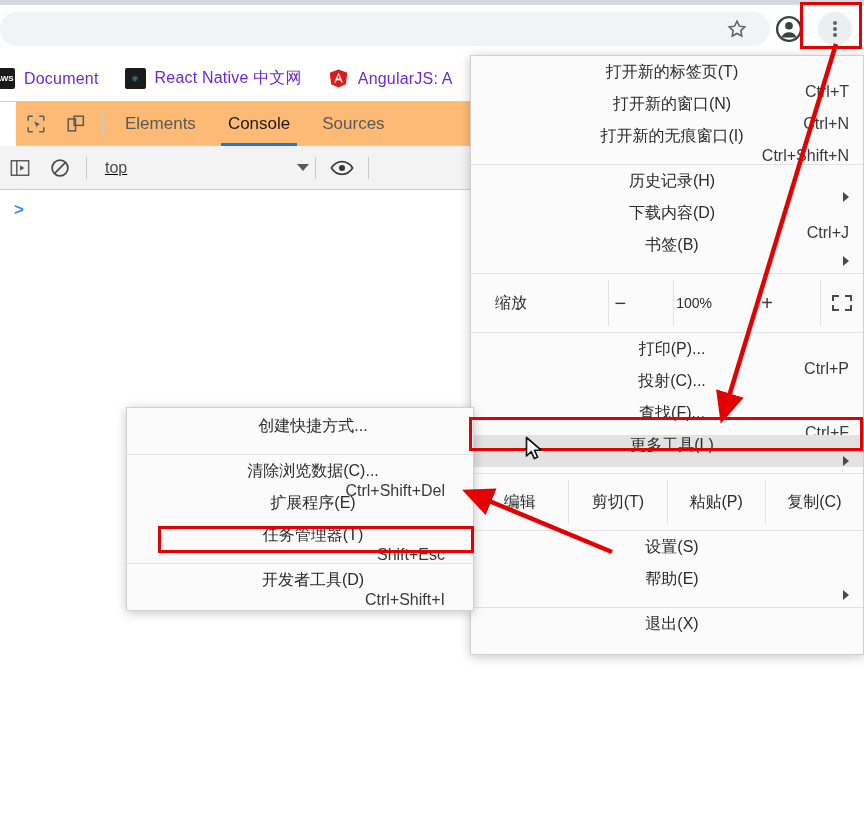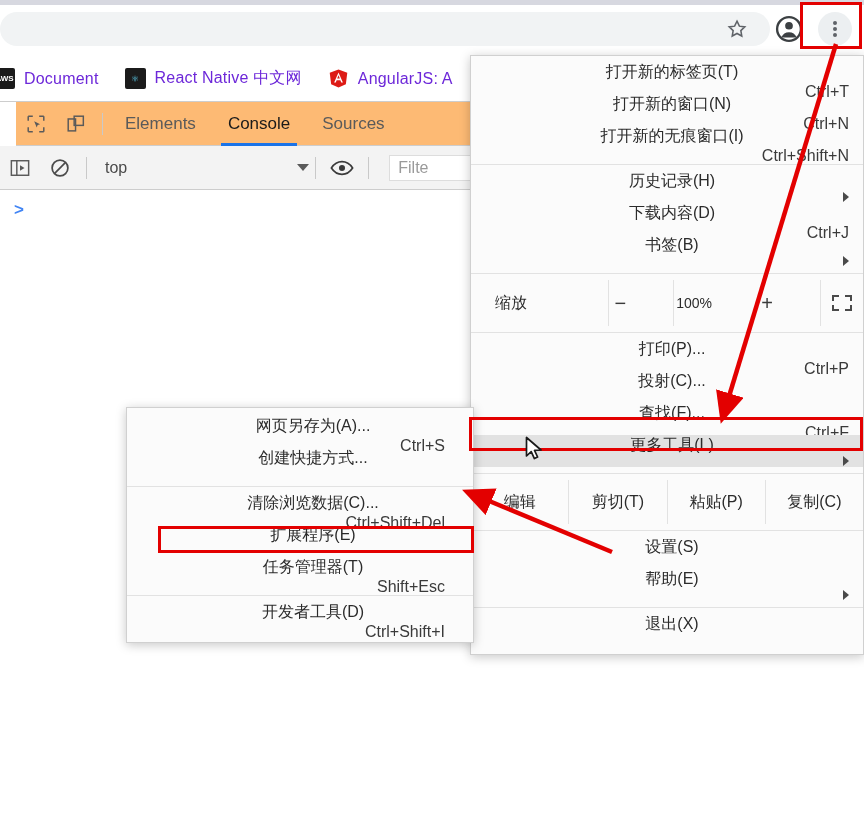--- a/index.html
+++ b/index.html
@@ -64,21 +64,21 @@
     font-size: 17px; color: #5a5a5a; position: relative;
   }
   .dt-tab.active { color: #1a1a1a; }
   .dt-tab.active::after {
     content: ""; position: absolute; left: 9px; right: 9px; bottom: 0;
     height: 3px; background: #1a73e8;
   }
   .dt-filterbar {
     position: absolute; left: 0; top: 44px; width: 864px; height: 44px;
     background: #f3f3f3; border-bottom: 1px solid #cdcdcd;
-    display: flex; align-items: center;
+    display: flex; align-items: center; text-decoration: underline;
   }
   .ctx-select { font-size: 16px; color: #4a4a4a; padding-left: 12px; }
   .caret-down { margin-left: 170px; width: 0; height: 0;
     border-left: 6px solid transparent; border-right: 6px solid transparent;
     border-top: 7px solid #5a5a5a; }
   .filter-box { margin-left: 14px; font-size: 16px; color: #9a9a9a;
     background: #fff; border: 1px solid #ddd; height: 26px; line-height: 24px;
     padding: 0 8px; width: 120px; overflow: hidden; }
   .dt-console { position: absolute; left: 0; top: 88px; width: 864px; bottom: 0; background: #fff; }
   .prompt-arrow { position: absolute; left: 14px; top: 10px; font-size: 17px;
@@ -228,21 +228,20 @@
       <span class="ctx-select">top</span>
       <span class="caret-down"></span>
       <div class="dt-sep"></div>
       <div class="dt-tool-btn">
         <svg width="24" height="18" viewBox="0 0 26 18" aria-hidden="true">
           <path d="M1.5 9c3-4.6 7-6.9 11.5-6.9S21.5 4.4 24.5 9c-3 4.6-7 6.9-11.5 6.9S4.5 13.6 1.5 9z" fill="none" stroke="#3a3a3a" stroke-width="1.8"></path>
           <circle cx="13" cy="9" r="3.3" fill="#3a3a3a"></circle>
         </svg>
       </div>
       <div class="dt-sep"></div>
-      <div class="filter-box">Filte</div>
     </div>
 
     <div class="dt-console">
       <span class="prompt-arrow">&gt;</span>
     </div>
   </div>
 
   <div class="menu" id="chrome-menu">
 
     <div style="height:6px;"></div>
@@ -332,24 +331,20 @@
 
     <div class="mi">
       <span class="mi-label">退出(X)</span>
     </div>
     <div style="height:8px;"></div>
   </div>
 
   <div class="menu" id="tools-submenu">
     <div style="height:8px;"></div>
     <div class="mi">
-      <span class="mi-label">网页另存为(A)...</span>
-      <span class="mi-accel">Ctrl+S</span>
-    </div>
-    <div class="mi">
       <span class="mi-label">创建快捷方式...</span>
     </div>
 
     <div class="m-sep"></div>
 
     <div class="mi">
       <span class="mi-label">清除浏览数据(C)...</span>
       <span class="mi-accel">Ctrl+Shift+Del</span>
     </div>
     <div class="mi">

